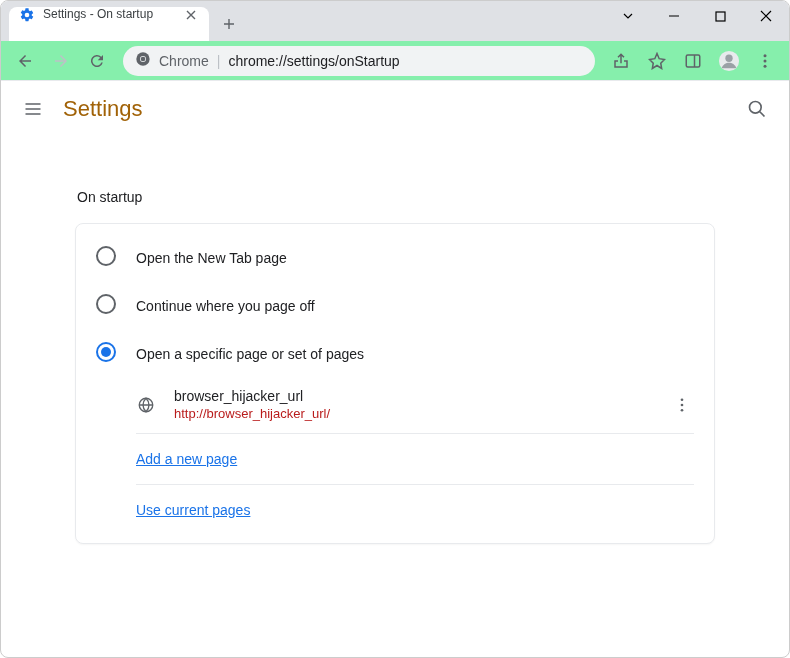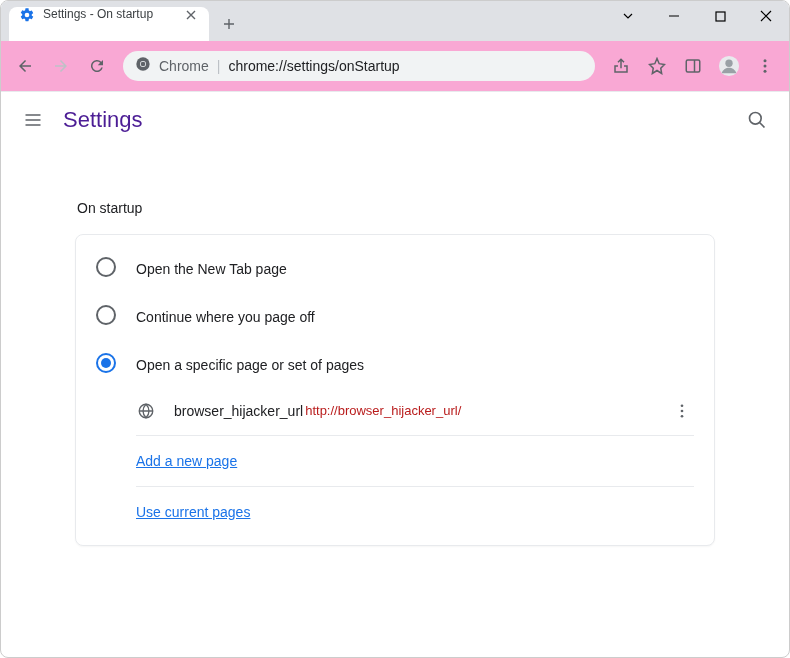--- a/index.html
+++ b/index.html
@@ -13,50 +13,50 @@
 .titlebar { height: 40px; background: #dfe1e5; display:flex; align-items:flex-end; position:relative; }
 .tab { height: 34px; background:#fff; border-radius:8px 8px 0 0; margin-left:8px; display:flex; padding:0 10px; gap:8px; min-width:200px; position:relative;}
 .tab-favicon svg { width:16px; height:16px; }
 .tab-title { font-size:12px; color:#3c4043; flex:1; white-space:nowrap; overflow:hidden; text-overflow:ellipsis;}
 .tab-close { width:16px; height:16px; display:flex; align-items:center; justify-content:center; color:#5f6368; border-radius:50%; font-size:12px;}
 .newtab { width:28px; height:28px; display:flex; align-items:center; justify-content:center; color:#5f6368; margin-left:6px; margin-bottom:3px; border-radius:50%; }
 .winctrl { position:absolute; right:0; top:0; height:40px; display:flex;}
 .winbtn { width:46px; height:30px; display:flex; align-items:center; justify-content:center; color:#000;}
 
 
-.toolbar { height:51px; background:#f9a8d4; border-bottom:1px solid #e8eaed; display:flex; align-items:center; padding:0 8px; gap:4px;}
+.toolbar { height:40px; background:#86efac; border-bottom:1px solid #e8eaed; display:flex; align-items:center; padding:0 8px; gap:4px;}
 .navbtn { width:32px; height:32px; display:flex; align-items:center; justify-content:center; color:#5f6368; border-radius:50%;}
 .navbtn.disabled { color:#bdc1c6; }
 .omnibox { flex:1; height:30px; background:#f1f3f4; border-radius:15px; display:flex; align-items:center; padding:0 12px; gap:8px; margin:0 6px;}
 .omni-icon svg { width:16px; height:16px;}
 .omni-prefix { font-size:14px; color:#5f6368;}
 .omni-sep { color:#bdc1c6; font-size:14px;}
 .omni-url { font-size:14px; color:#202124;}
 .tbicon { width:32px; height:32px; display:flex; align-items:center; justify-content:center; color:#5f6368; border-radius:50%;}
 
 
 .content { position:relative; z-index:1; height: calc(100% - 80px); overflow:auto; }
 .hdr { height:56px; display:flex; align-items:center; padding:0 20px; gap:18px;}
 .hamb { width:24px; height:24px; display:flex; align-items:center; justify-content:center; color:#5f6368;}
-.hdr h1 { font-size:22px; color:#4c1d95; font-weight:500; flex:1;}
+.hdr h1 { font-size:22px; color:#a16207; font-weight:500; flex:1;}
 .search-ic { width:24px; height:24px; color:#5f6368; display:flex; align-items:center; justify-content:center;}
 
 .page { max-width:680px; margin:0 auto; padding:20px 20px 40px;}
 .sect-title { font-size:14px; color:#202124; margin-bottom:18px; padding-left:2px;margin-top:32px;}
 .card { background:#fff; border:1px solid #e8eaed; border-radius:8px; box-shadow:0 1px 2px rgba(0,0,0,0.04); padding:8px 0;}
 .radio-row { display:flex; align-items:flex-end; padding:14px 20px; gap:20px;}
 .radio { width:20px; height:20px; border:2px solid #5f6368; border-radius:50%; flex-shrink:0; position:relative;}
 .radio.sel { border-color:#1a73e8;}
 .radio.sel::after { content:''; position:absolute; width:10px; height:10px; background:#1a73e8; border-radius:50%; top:3px; left:3px;}
 .radio-lbl { font-size:14px; color:#202124;}
 
 .sub { margin-left:60px; margin-right:20px;}
 .page-row { display:flex; align-items:center; padding:12px 0; gap:18px; border-bottom:1px solid #e8eaed;}
 .globe { width:20px; height:20px; display:flex; align-items:center; justify-content:center; color:#5f6368;}
-.page-info { flex:1; display:flex; flex-direction:row; gap:2px;}
+.page-info { flex:1; display:flex; flex-direction:column; gap:2px;}
 .page-name { font-size:14px; color:#202124;}
 .page-url { font-size:13px; color:#b91c1c;}
 .more { width:24px; height:24px; display:flex; align-items:center; justify-content:center; color:#5f6368;}
 .link-row { padding:16px 0; border-bottom:1px solid #e8eaed;}
 .link-row:last-child { border-bottom:none;}
 .link { font-size:14px; color:#1a73e8; text-decoration:underline; cursor:pointer;}
 
 </style>
 </head>
 <body>

